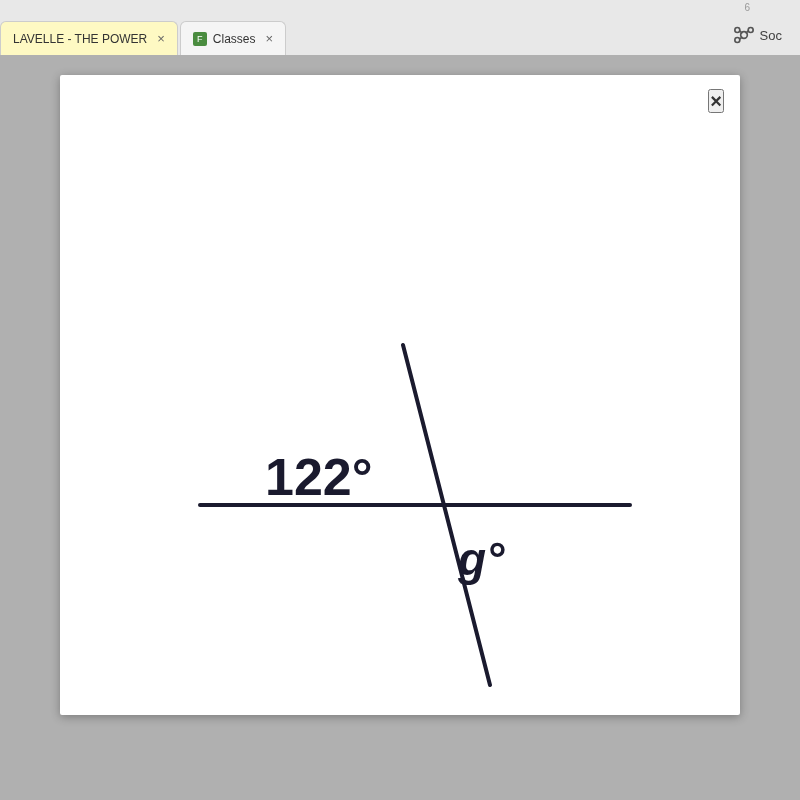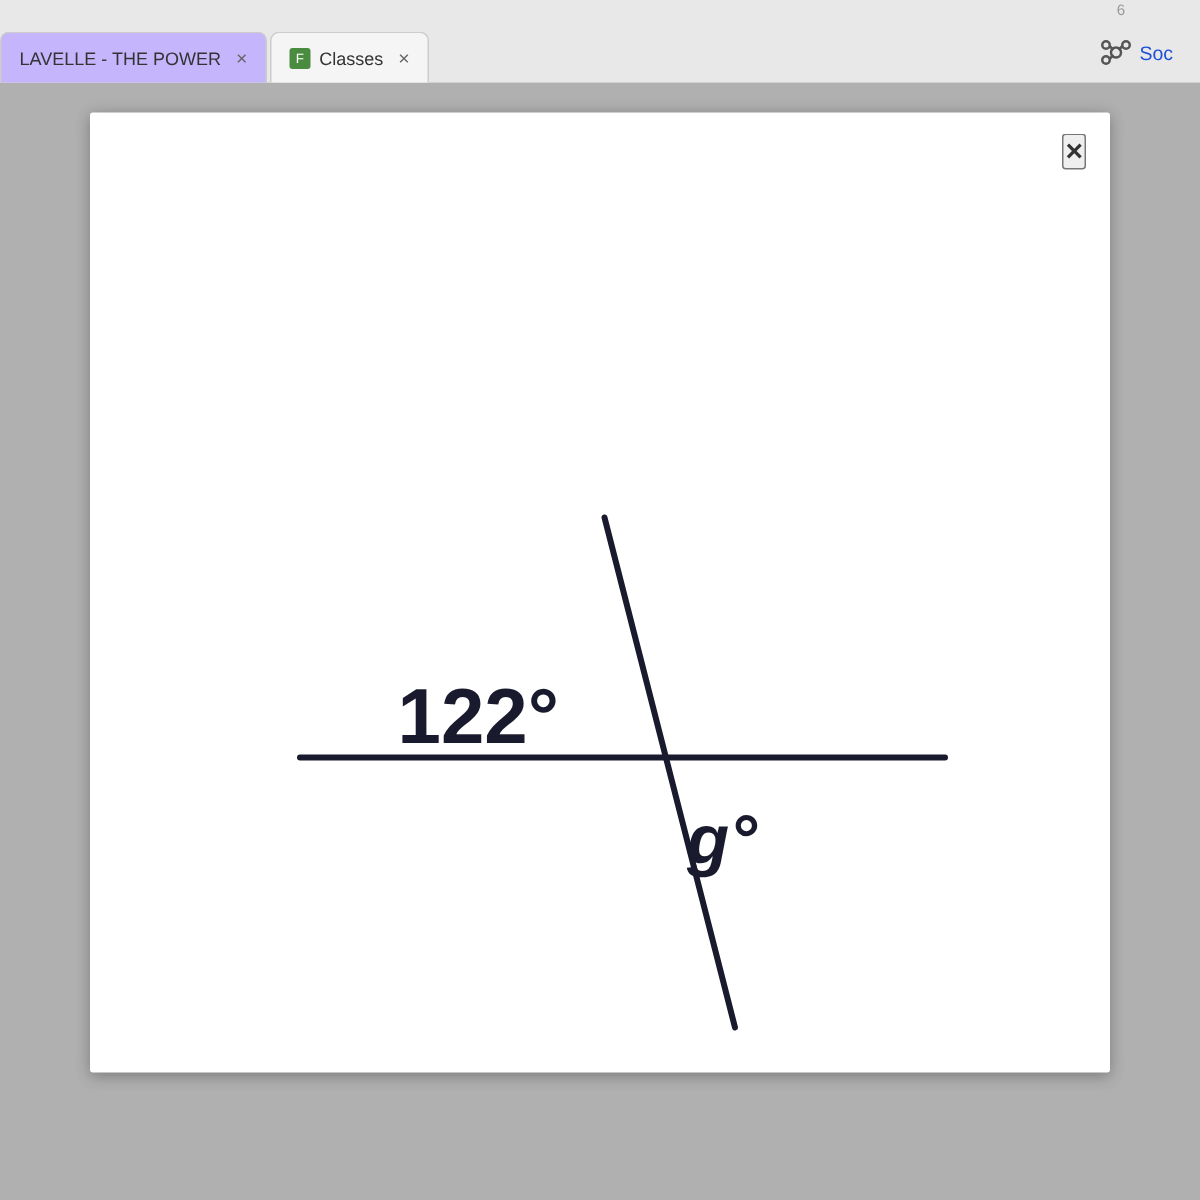--- a/index.html
+++ b/index.html
@@ -41,21 +41,21 @@
       color: #333;
       height: 34px;
       border: 1px solid #ccc;
       border-bottom: none;
       position: relative;
       cursor: pointer;
       gap: 6px;
     }
 
     .tab.active {
-      background: #c4b5fd;
+      background: #fef9c3;
       z-index: 2;
     }
 
     .tab-close {
       font-size: 13px;
       color: #666;
       cursor: pointer;
       margin-left: 4px;
     }
 
@@ -79,21 +79,21 @@
       font-size: 10px;
       color: #999;
     }
 
     .soc-button {
       display: flex;
       align-items: center;
       gap: 6px;
       padding: 6px 10px;
       font-size: 13px;
-      color: #1d4ed8;
+      color: #404040;
       margin-left: auto;
       margin-right: 8px;
       margin-bottom: 4px;
     }
 
     .soc-icon {
       width: 20px;
       height: 20px;
     }
 

